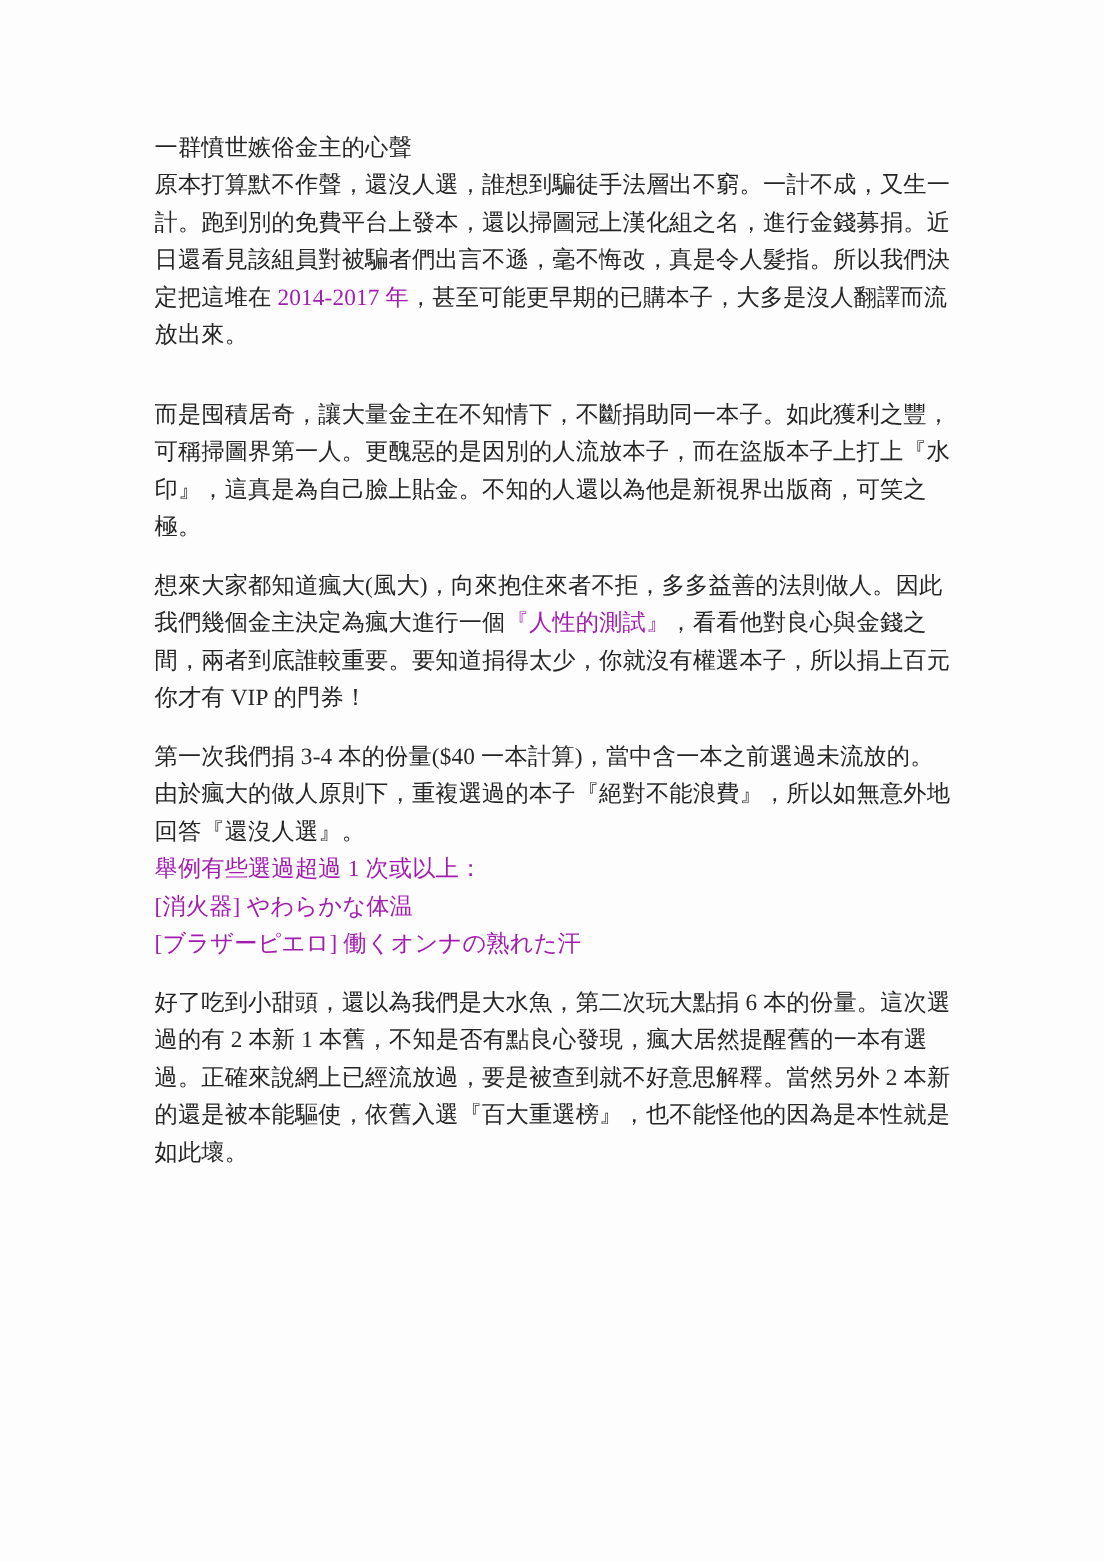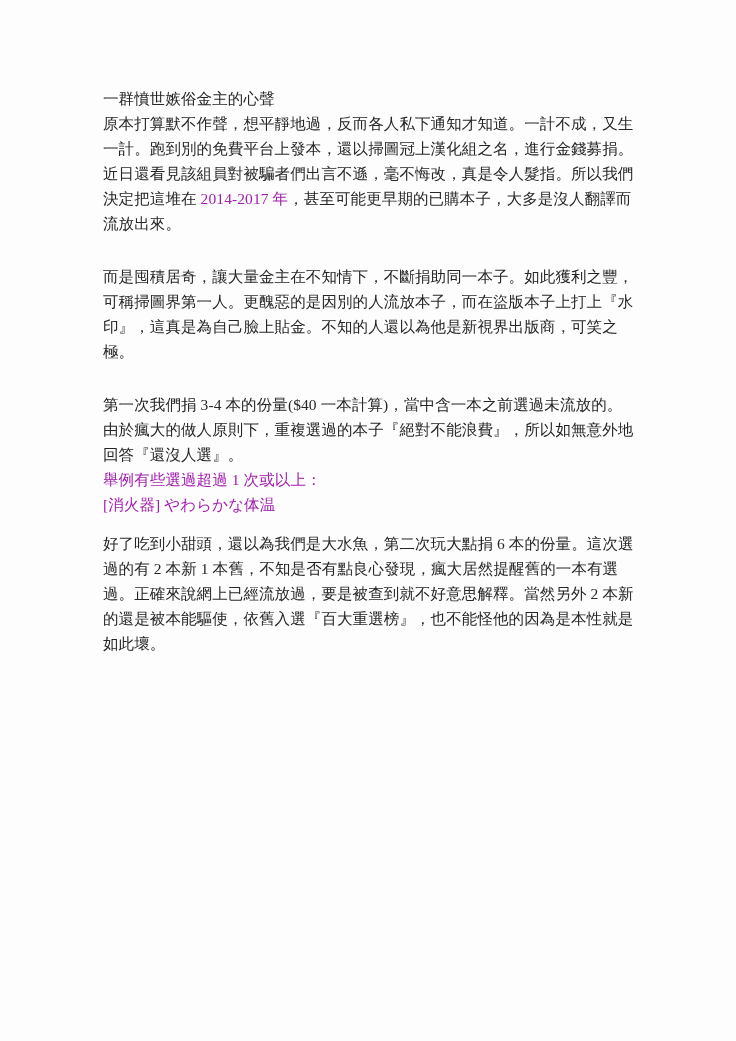--- a/index.html
+++ b/index.html
@@ -43,26 +43,28 @@
   p[data-name="para-warning"] {
     margin: 6px 0 4px 0;
   }
 </style>
 </head>
 <body>
 
 <div class="page" data-name="document-page">
   <div class="content" id="doc-content" data-name="document-content">
       <p class="para" data-name="doc-title"><span class="run" data-name="text-run">一群憤世嫉俗金主的心聲</span></p>
-      <p class="para" data-name="para-intro"><span class="run" data-name="text-run">原本打算默不作聲，想平靜地過，反而各人私下通知才知道。一計不成，又生一計。跑到別的免費平台上發本，還以掃圖冠上漢化組之名，進行金錢募捐。近日還看見該組員對被騙者們出言不遜，毫不悔改，真是令人髮指。所以我們決定把這堆在 </span><span class="run red" data-name="red-text-run">2014-2017 年</span><span class="run" data-name="text-run">，甚至可能更早期的已購本子，大多是沒人翻譯而流放出來。</span></p>
+      <p class="para" data-name="para-intro"><span class="run" data-name="text-run">原本打算默不作聲，還沒人選，誰想到騙徒手法層出不窮。一計不成，又生一計。跑到別的免費平台上發本，還以掃圖冠上漢化組之名，進行金錢募捐。近日還看見該組員對被騙者們出言不遜，毫不悔改，真是令人髮指。所以我們決定把這堆在 </span><span class="run red" data-name="red-text-run">2014-2017 年</span><span class="run" data-name="text-run">，甚至可能更早期的已購本子，大多是沒人翻譯而流放出來。</span></p>
       <div class="blank-line" data-name="blank-line"></div>
       <div class="blank-line" data-name="blank-line"></div>
       <p class="para" data-name="para-hoarding"><span class="run" data-name="text-run">而是囤積居奇，讓大量金主在不知情下，不斷捐助同一本子。如此獲利之豐，可稱掃圖界第一人。更醜惡的是因別的人流放本子，而在盜版本子上打上『水印』，這真是為自己臉上貼金。不知的人還以為他是新視界出版商，可笑之極。</span></p>
       <div class="blank-line" data-name="blank-line"></div>
+      <p class="para" data-name="para-humanity-test"><span class="run" data-name="text-run">想來大家都知道瘋大(風大)，向來抱住來者不拒，多多益善的法則做人。因此我們幾個金主決定為瘋大進行一個</span><span class="run red" data-name="red-text-run">『人性的測試』</span><span class="run" data-name="text-run">，看看他對良心與金錢之間，兩者到底誰較重要。要知道捐得太少，你就沒有權選本子，所以捐上百元你才有 VIP 的門券！</span></p>
       <div class="blank-line" data-name="blank-line"></div>
       <p class="para" data-name="para-first-donation"><span class="run" data-name="text-run">第一次我們捐 3-4 本的份量($40 一本計算)，當中含一本之前選過未流放的。由於瘋大的做人原則下，重複選過的本子『絕對不能浪費』，所以如無意外地回答『還沒人選』。</span></p>
       <p class="para" data-name="para-examples-heading"><span class="run red" data-name="red-text-run">舉例有些選過超過 1 次或以上：</span></p>
       <p class="para" data-name="para-example-2"><span class="run red" data-name="red-text-run">[消火器] やわらかな体温</span></p>
+      <p class="para" data-name="para-example-3"><span class="run red" data-name="red-text-run">[ブラザーピエロ] 働くオンナの熟れた汗</span></p>
       <div class="blank-line" data-name="blank-line"></div>
       <p class="para" data-name="para-second-donation"><span class="run" data-name="text-run">好了吃到小甜頭，還以為我們是大水魚，第二次玩大點捐 6 本的份量。這次選過的有 2 本新 1 本舊，不知是否有點良心發現，瘋大居然提醒舊的一本有選過。正確來說網上已經流放過，要是被查到就不好意思解釋。當然另外 2 本新的還是被本能驅使，依舊入選『百大重選榜』，也不能怪他的因為是本性就是如此壞。</span></p>
       <div class="blank-line" data-name="blank-line"></div>
     </div>
 </div>
 
 </body></html>

